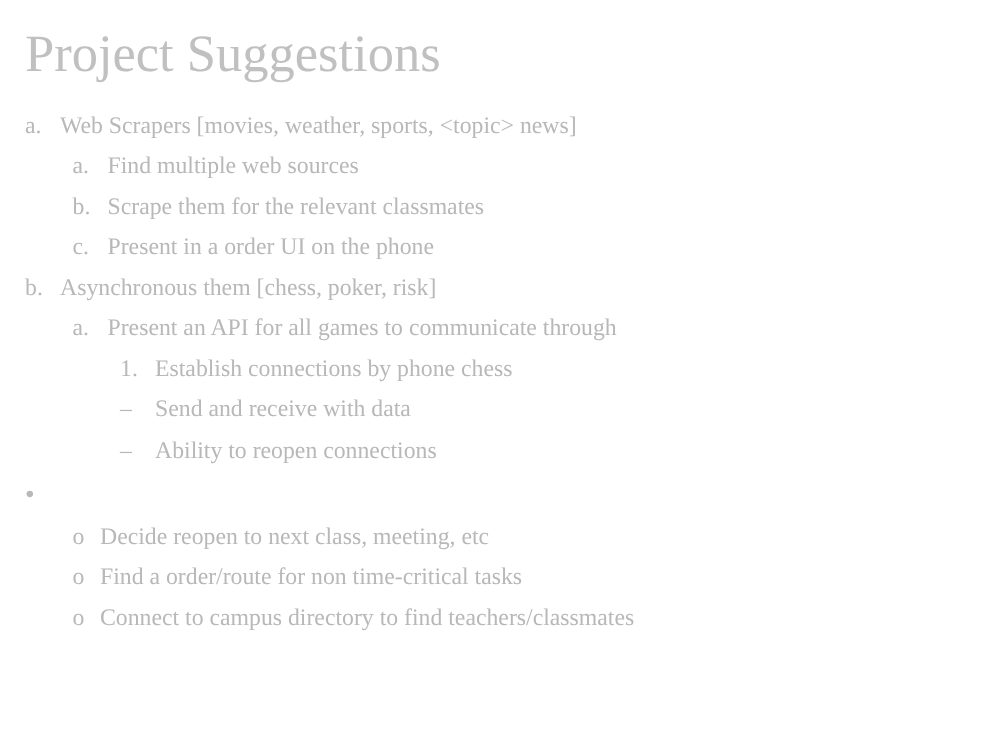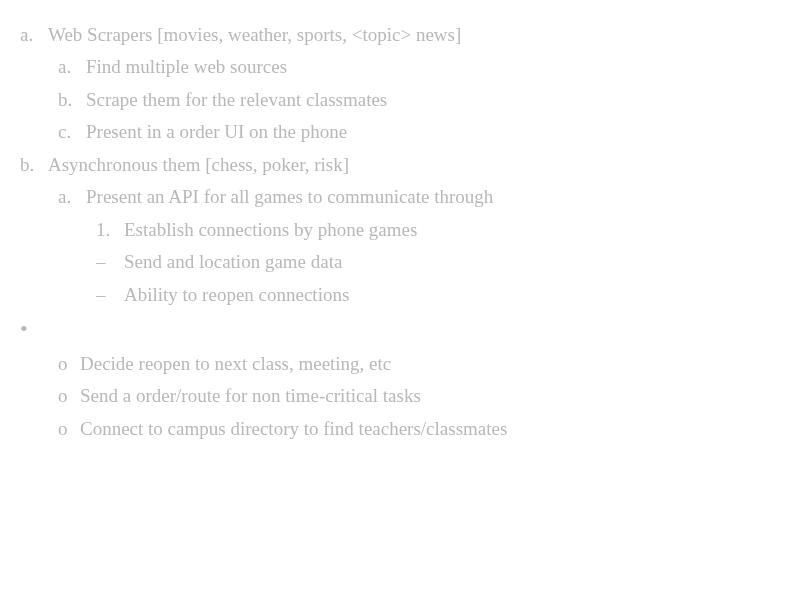--- a/index.html
+++ b/index.html
@@ -67,20 +67,21 @@
     }
 
     .bullet-text {
       flex: 1;
     }
   </style>
 </head>
 <body>
 
 <div class="slide">
+  <div class="title">Project Suggestions</div>
   <div class="content" id="content-area">
       <div class="bullet-item level0" style="margin-left: 0px;">
         <span class="bullet-label" style="min-width: 28px;">a.</span>
         <span class="bullet-text">Web Scrapers [movies, weather, sports, &lt;topic&gt; news]</span>
       </div>
       <div class="bullet-item level1" style="margin-left: 38px;">
         <span class="bullet-label" style="min-width: 28px;">a.</span>
         <span class="bullet-text">Find multiple web sources</span>
       </div>
       <div class="bullet-item level1" style="margin-left: 38px;">
@@ -94,39 +95,39 @@
       <div class="bullet-item level0" style="margin-left: 0px;">
         <span class="bullet-label" style="min-width: 28px;">b.</span>
         <span class="bullet-text">Asynchronous them [chess, poker, risk]</span>
       </div>
       <div class="bullet-item level1" style="margin-left: 38px;">
         <span class="bullet-label" style="min-width: 28px;">a.</span>
         <span class="bullet-text">Present an API for all games to communicate through</span>
       </div>
       <div class="bullet-item level2" style="margin-left: 76px;">
         <span class="bullet-label" style="min-width: 28px;">1.</span>
-        <span class="bullet-text">Establish connections by phone games</span>
+        <span class="bullet-text">Establish connections by phone chess</span>
       </div>
       <div class="bullet-item level2" style="margin-left: 76px;">
         <span class="bullet-label" style="min-width: 28px;">–</span>
-        <span class="bullet-text">Send and location game data</span>
+        <span class="bullet-text">Send and receive with data</span>
       </div>
       <div class="bullet-item level2" style="margin-left: 76px;">
         <span class="bullet-label" style="min-width: 28px;">–</span>
         <span class="bullet-text">Ability to reopen connections</span>
       </div>
       <div class="bullet-item level0" style="margin-left: 0px;">
         <span class="bullet-label" style="min-width: 26px; font-size: 22px;">•</span>
       </div>
       <div class="bullet-item level1" style="margin-left: 38px;">
         <span class="bullet-label" style="min-width: 22px;">o</span>
         <span class="bullet-text">Decide reopen to next class, meeting, etc</span>
       </div>
       <div class="bullet-item level1" style="margin-left: 38px;">
         <span class="bullet-label" style="min-width: 22px;">o</span>
-        <span class="bullet-text">Send a order/route for non time-critical tasks</span>
+        <span class="bullet-text">Find a order/route for non time-critical tasks</span>
       </div>
       <div class="bullet-item level1" style="margin-left: 38px;">
         <span class="bullet-label" style="min-width: 22px;">o</span>
         <span class="bullet-text">Connect to campus directory to find teachers/classmates</span>
       </div>
     </div>
 </div>
 
 </body></html>

